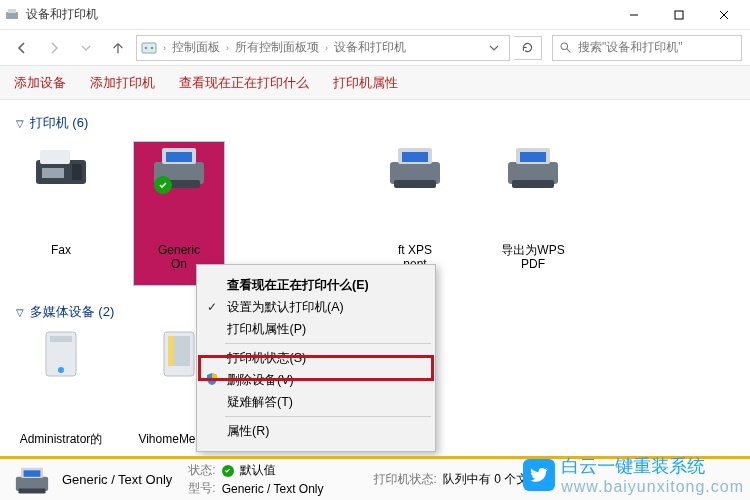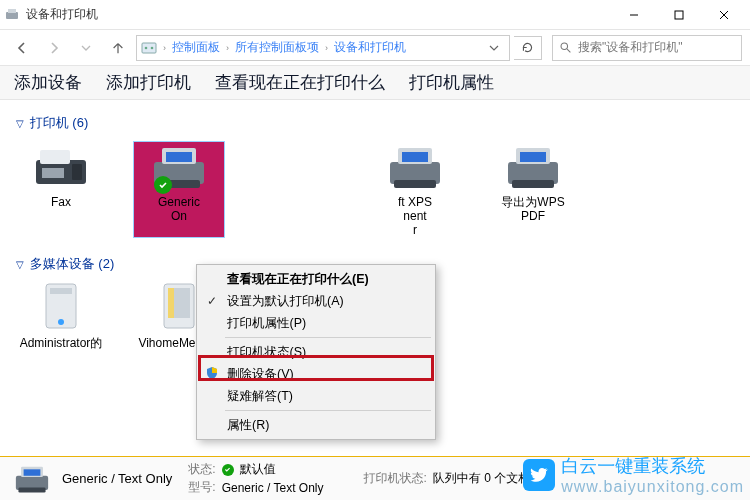--- a/index.html
+++ b/index.html
@@ -10,48 +10,48 @@
 .titlebar .title { flex: 1; font-size: 12px; color: #333; }
 .titlebar .winbtn { width: 45px; height: 30px; display: flex; align-items: center; justify-content: center; color: #333; }
 .titlebar .winbtn svg { width: 10px; height: 10px; }
 
 .navbar { height: 36px; display: flex; align-items: center; padding: 0 8px; gap: 4px; border-bottom: 1px solid #e5e5e5; }
 .navbtn { width: 28px; height: 28px; display: flex; align-items: center; justify-content: center; color: #606060; border-radius: 2px; }
 .navbtn.disabled { color: #bbb; }
 .addrbar { flex: 1; height: 26px; border: 1px solid #ccc; display: flex; align-items: center; padding: 0 4px; gap: 6px; background: #fff; }
 .addr-icon { width: 16px; height: 16px; }
 .addr-sep { color: #888; font-size: 9px; }
-.addr-seg { color: #3b82f6; font-family: Liberation Mono, monospace; }
+.addr-seg { color: #737373; font-family: Liberation Mono, monospace; }
 .addr-dd { width: 22px; height: 24px; display: flex; align-items: center; justify-content: center; color: #666; margin-left: auto; }
 .refreshbtn { width: 28px; height: 24px; border: 1px solid #ccc; border-left: none; display: flex; align-items: center; justify-content: center; color: #555; }
 .searchbox { width: 190px; height: 26px; border: 1px solid #ccc; display: flex; align-items: center; padding: 0 6px; gap: 6px; color: #777; margin-left: 6px; }
 
 .cmdbar { height: 34px; display: flex; align-items: center; padding: 0 14px; gap: 24px; background: #f7f7f7; border-bottom: 1px solid #e5e5e5; }
-.cmdbar .cmd { color: #0f172a; font-size: 17px; }
+.cmdbar .cmd { color: #b91c1c; font-size: 13px; }
 
 .content { height: 356px; overflow: hidden; padding: 8px 16px; position: relative; background: #fff; }
 .section-header { display: flex; align-items: center; gap: 6px; color: #003399; font-size: 13px; margin: 6px 0 10px 0; }
 .section-header .chev { font-size: 10px; }
 .grid { display: flex; flex-wrap: wrap; gap: 8px 28px; }
 .device { width: 90px; display: flex; flex-direction: column; align-items: center; text-align: center; gap: 4px; position: relative; }
 .device.selected { background: #be185d; outline: 1px solid #99d1ff; }
 .device .dev-icon { width: 62px; height: 50px; position: relative; display:flex; align-items:center; justify-content:center;}
-.device .label { font-size: 12px; color: #000; line-height: 1.15; word-break: break-word; }
+.device .label { font-size: 12px; color: #000; line-height: 1.15; word-break: break-word; margin-top: 48px; }
 .device .badge { position: absolute; left: 6px; bottom: -2px; width: 18px; height: 18px; border-radius: 50%; background: #12a10f; display:flex; align-items:center; justify-content:center; }
 .device .badge svg { width: 10px; height: 10px; }
 
-.ctxmenu { position: absolute; left: 196px; top: 164px; width: 240px; background: #f2f2f2; border: 1px solid #bcbcbc; box-shadow: 3px 3px 8px rgba(0,0,0,.25); padding: 3px 2px; z-index: 50; }
+.ctxmenu { position: absolute; left: 196px; top: 164px; width: 240px; background: #f2f2f2; border: 1px solid #bcbcbc; box-shadow: 3px 3px 8px rgba(0,0,0,.25); padding: 9px 2px; z-index: 50; }
 .ctxmenu .mi { height: 22px; display: flex; align-items: center; padding: 0 10px 0 28px; font-size: 12.5px; color: #000; position: relative; }
 .ctxmenu .mi .bold { font-weight: 700; }
 .ctxmenu .mi .check { position: absolute; left: 8px; color: #333; font-size: 12px; }
 .ctxmenu .mi .shield { position: absolute; left: 6px; }
 .ctxmenu .sep { height: 1px; background: #d0d0d0; margin: 3px 2px 3px 26px; }
 .highlight-box { position: absolute; left: 198px; top: 255px; width: 236px; height: 26px; border: 3px solid #c1121f; z-index: 60; pointer-events: none; }
 
-.statusbar { height: 44px; border-top: 1px solid #eab308; display: flex; align-items: center; padding: 4px 12px; gap: 10px; background: #fafafa; font-size: 12px; }
+.statusbar { height: 44px; border-top: 3px solid #eab308; display: flex; align-items: center; padding: 4px 12px; gap: 10px; background: #fafafa; font-size: 12px; }
 .statusbar .sb-icon { width: 40px; height: 34px; }
 .statusbar .sb-col { display: flex; flex-direction: column; gap: 1px; }
 .statusbar .sb-name { font-size: 13px; color: #000; }
 .statusbar .kv { display: flex; gap: 6px; align-items: center; }
 .statusbar .k { color: #777; }
 .statusbar .green-dot { width: 12px; height: 12px; border-radius: 50%; background: #12a10f; display:inline-flex; align-items:center; justify-content:center;}
 .statusbar .green-dot svg{width:7px;height:7px;}
 
 .watermark { position: absolute; right: 6px; bottom: 4px; display: flex; align-items: center; gap: 6px; z-index: 80; font-size: 18px; color: #19a3ff; font-weight: 400;}
 .watermark .wm-icon { width: 32px; height: 32px; background: #19a3ff; border-radius: 6px; display:flex;align-items:center;justify-content:center; }
@@ -305,21 +305,21 @@
             <path d="M2 5 L4 7 L8 3" stroke="#fff" stroke-width="1.6" fill="none"></path>
           </svg>
         </span>
       <span>默认值</span>
     </div>
     <div class="kv">
         <span class="k">型号:</span>
         <span>Generic / Text Only</span>
       </div>
   </div>
-  <div class="sb-col" style="margin-left:30px;">
+  <div class="sb-col" style="margin-left:40px;">
     <div class="kv">
         <span class="k">打印机状态:</span>
         <span>队列中有 0 个文档</span>
       </div>
   </div>
 </div>
 
 <div class="watermark">
   <span class="wm-icon">
       <svg viewBox="0 0 24 24" width="20" height="20">

